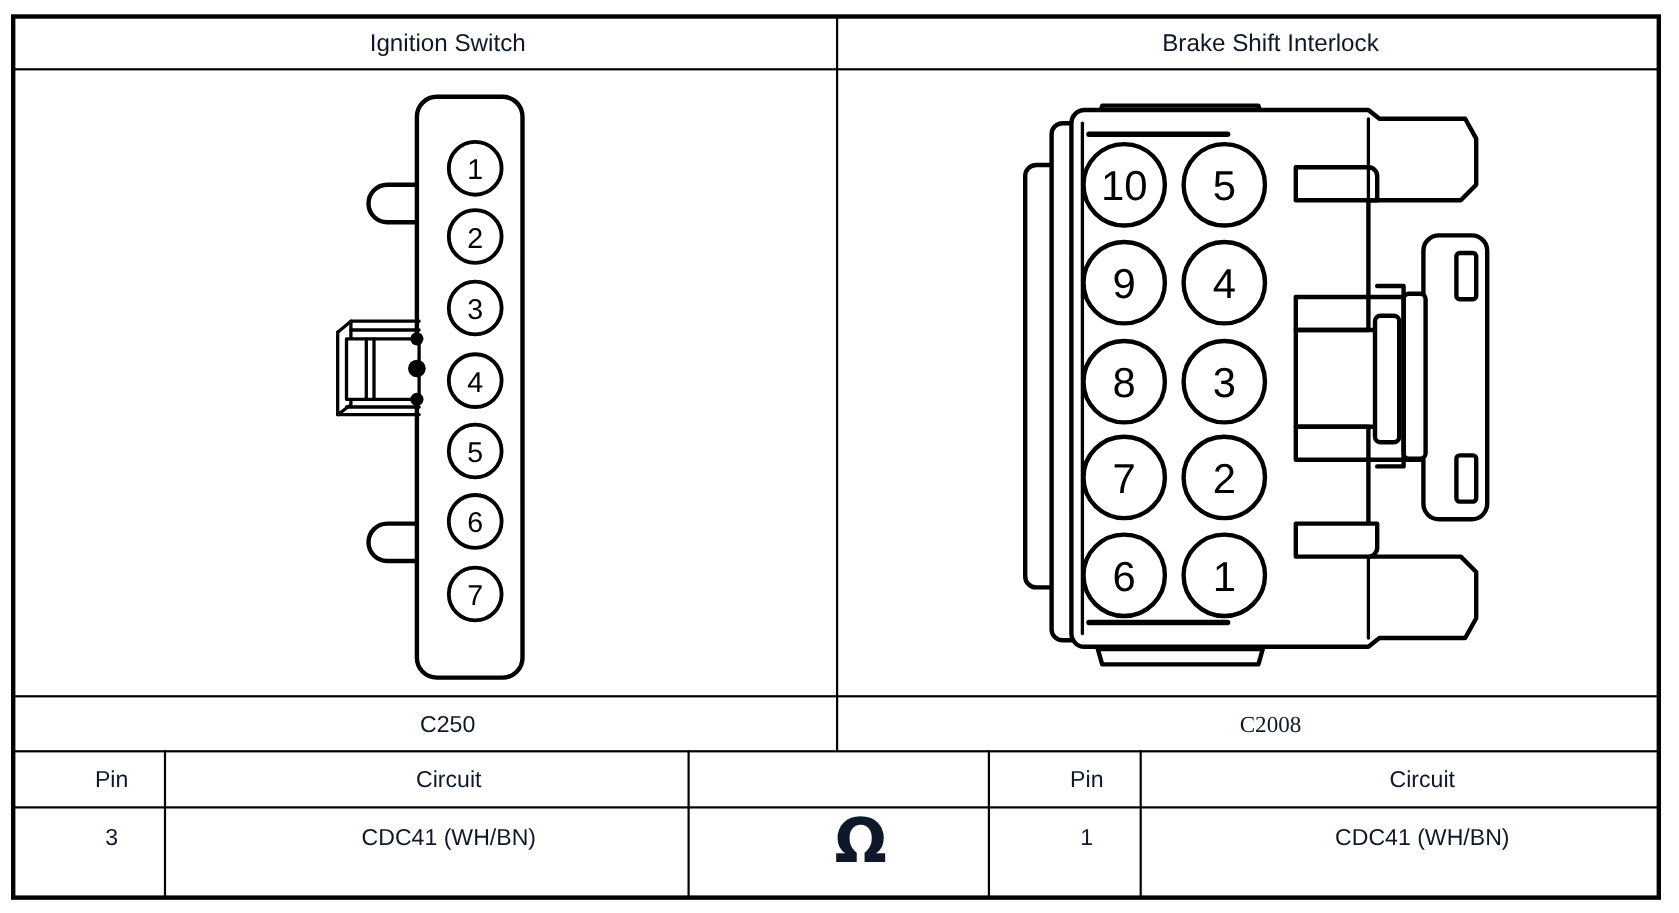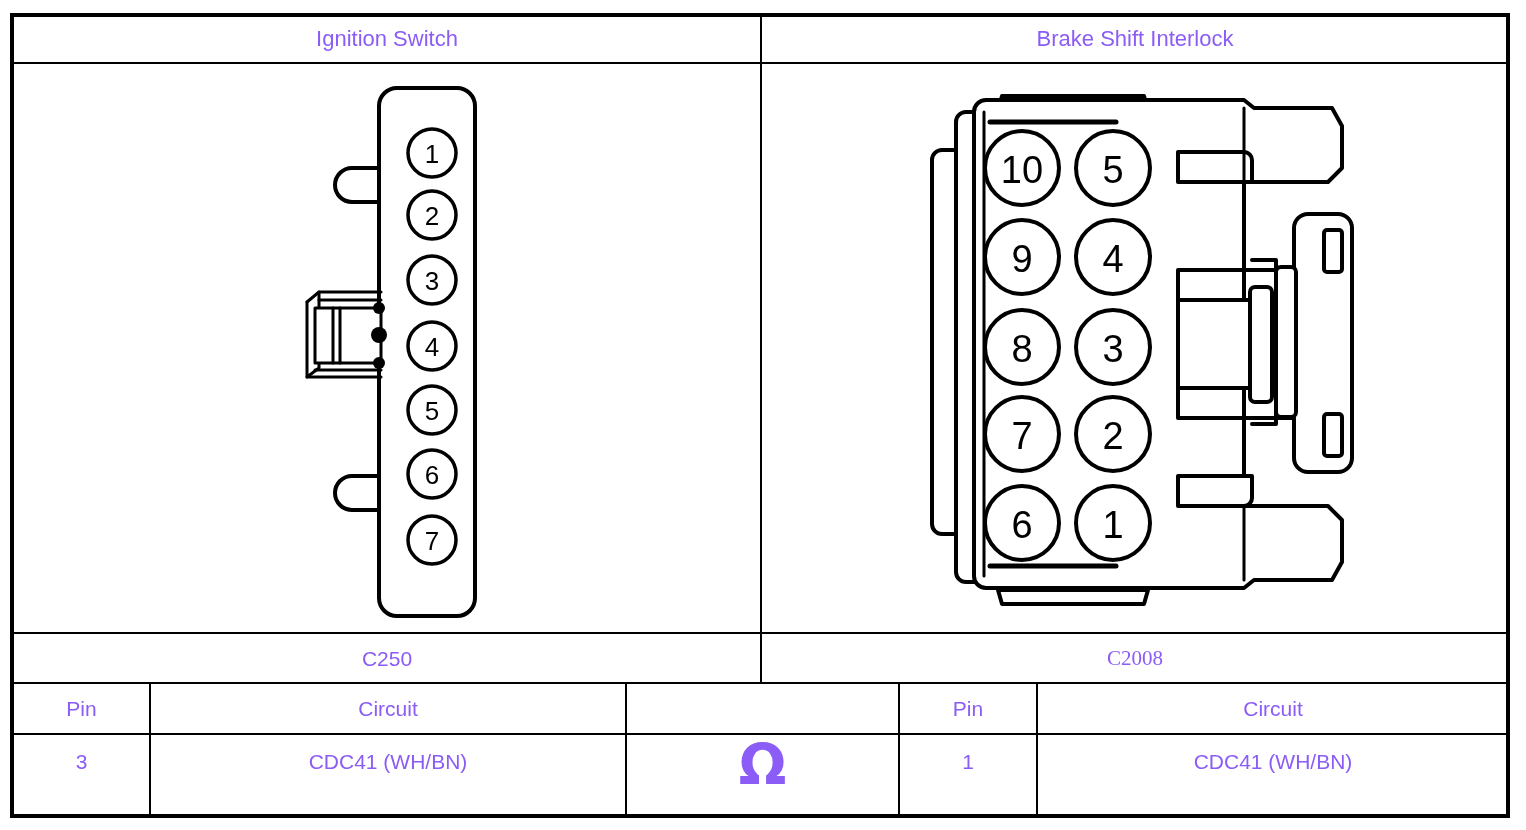--- a/index.html
+++ b/index.html
@@ -41,23 +41,24 @@
     width: 2px;
   }
 
   
   .cell {
     position: absolute;
     display: flex;
     align-items: center;
     justify-content: center;
     font-size: 21px;
-    color: #8b5cf6;
+    color: #0f172a;
     white-space: nowrap;
     line-height: 1;
+    padding-left: 20px;
   }
   .cell.hdr { font-size: 22px; }
 
   
   .conn-svg { position: absolute; }
 </style>
 </head>
 <body>
 
 <div id="page">

